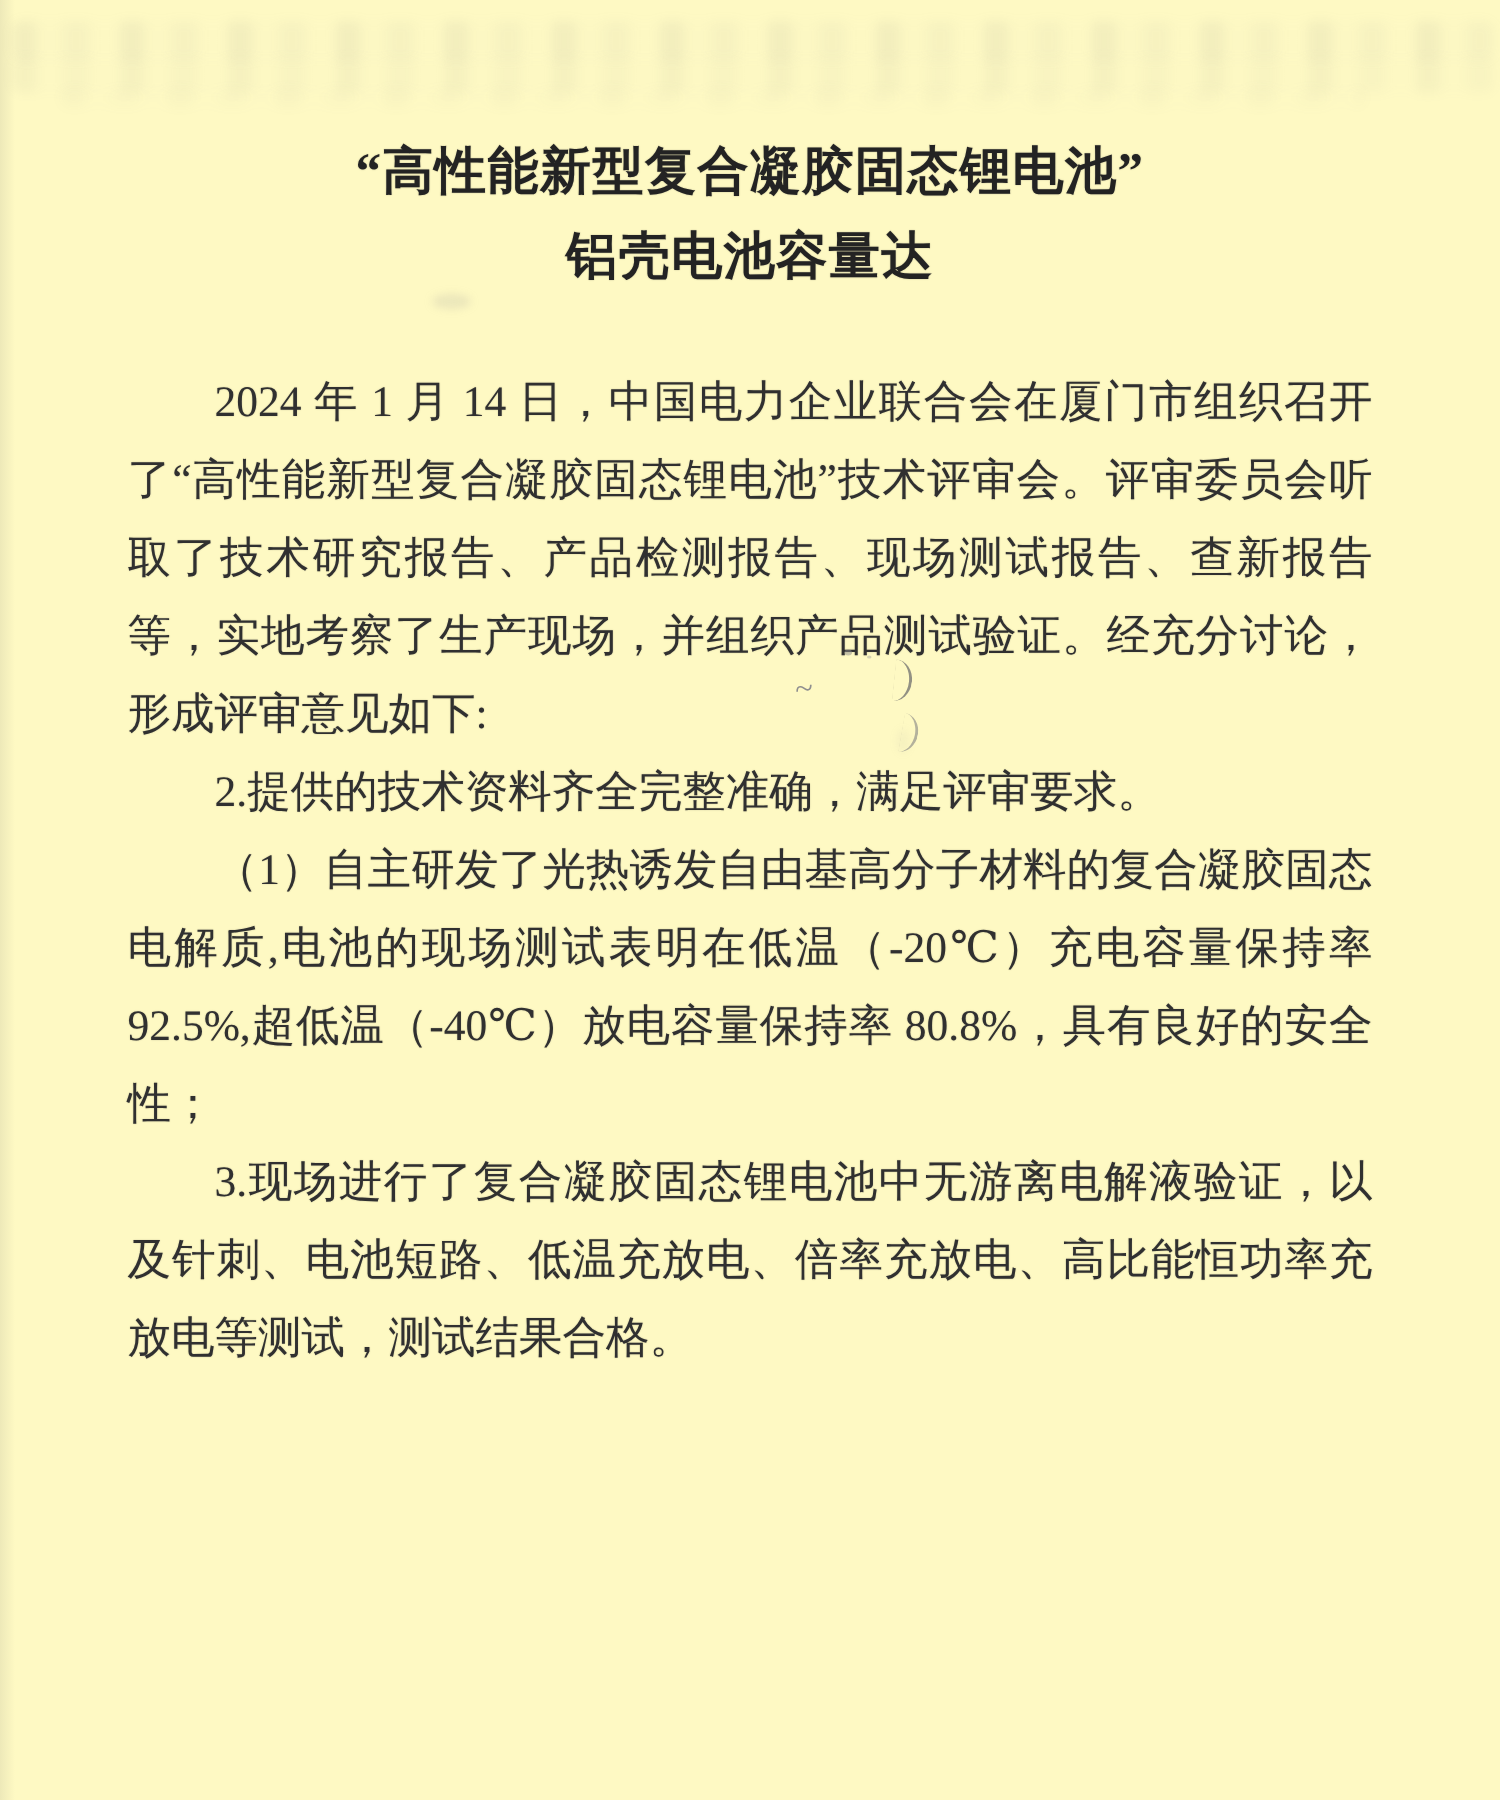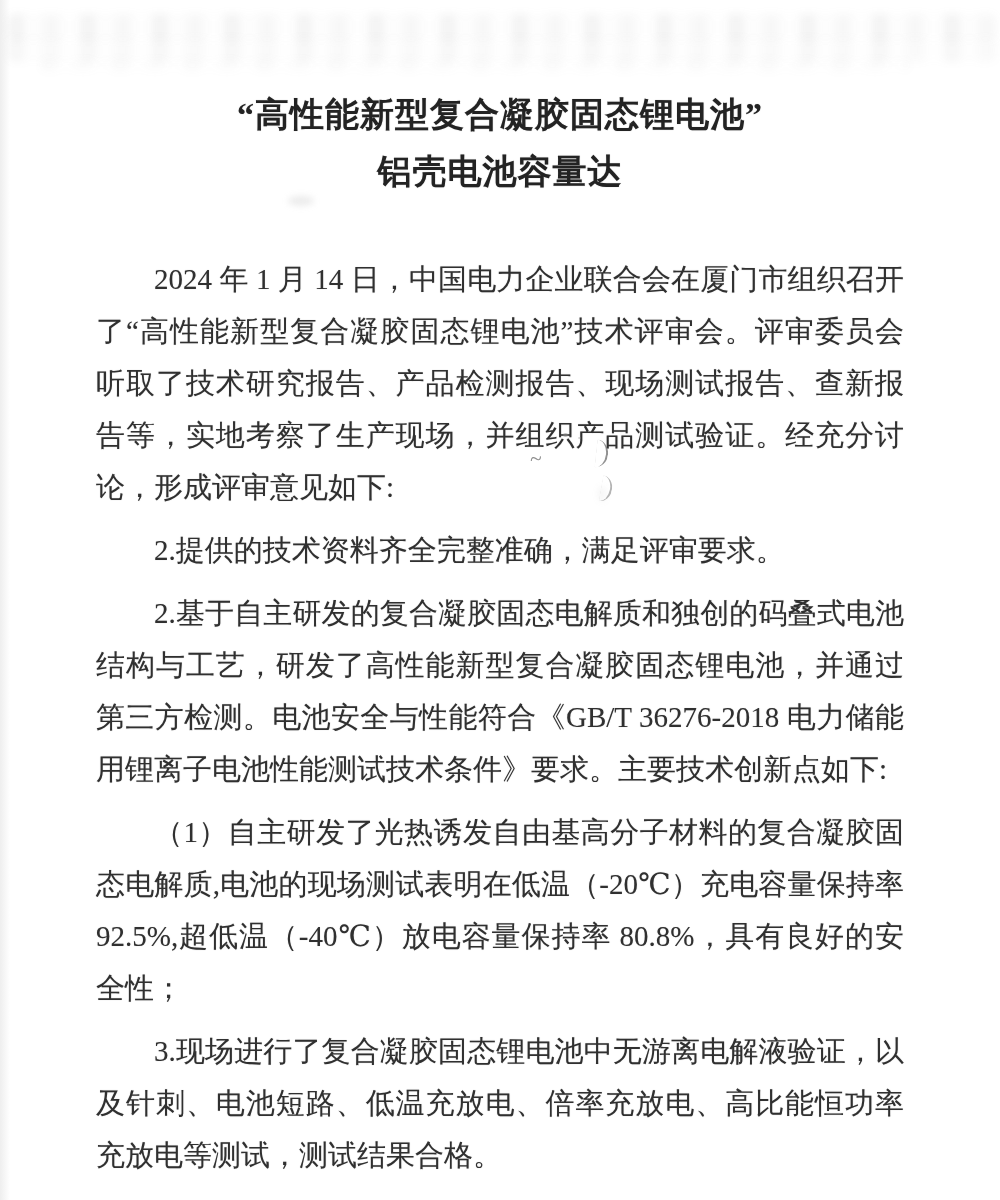--- a/index.html
+++ b/index.html
@@ -5,21 +5,21 @@
   html, body {
     margin: 0;
     padding: 0;
     background: #e8e8e8;
   }
   .page {
     position: relative;
     width: 1000px;
     height: 1200px;
     margin: 0 auto;
-    background: #ffffff;
+    background: #fef9c3;
     overflow: hidden;
     font-family: "Liberation Serif", "DejaVu Serif", serif;
     color: #2b2b2b;
   }
   
   .edge-shadow-left {
     position: absolute;
     left: 0; top: 0; bottom: 0;
     width: 10px;
     background: linear-gradient(to right, rgba(90,90,90,0.10), rgba(90,90,90,0.0));
@@ -62,21 +62,21 @@
     left: 85px;
     width: 830px;
     font-size: 29px;
     line-height: 52px;
     text-align: justify;
     text-justify: inter-ideograph;
     color: #303030;
     text-shadow: 0 0 1px rgba(40,40,40,0.30);
   }
   .body-block p {
-    margin: 11px;
+    margin: 0;
     text-indent: 2em;
   }
 
   
   .speck { position: absolute; pointer-events: none; }
   .speck-tilde {
     left: 530px; top: 446px;
     font-size: 22px; color: #8f8f8f;
     transform: rotate(-6deg);
   }
@@ -124,21 +124,20 @@
     <span class="title-line">“高性能新型复合凝胶固态锂电池”</span>
     <span class="title-line">铝壳电池容量达</span>
   </div>
 
   <div class="body-block">
 
       <p>2024 年 1 月 14 日，中国电力企业联合会在厦门市组织召开了“高性能新型复合凝胶固态锂电池”技术评审会。评审委员会听取了技术研究报告、产品检测报告、现场测试报告、查新报告等，实地考察了生产现场，并组织产品测试验证。经充分讨论，形成评审意见如下:</p>
 
       <p>2.提供的技术资料齐全完整准确，满足评审要求。</p>
 
-      <p>2.基于自主研发的复合凝胶固态电解质和独创的码叠式电池结构与工艺，研发了高性能新型复合凝胶固态锂电池，并通过第三方检测。电池安全与性能符合《GB/T 36276-2018 电力储能用锂离子电池性能测试技术条件》要求。主要技术创新点如下:</p>
 
       <p>（1）自主研发了光热诱发自由基高分子材料的复合凝胶固态电解质,电池的现场测试表明在低温（-20℃）充电容量保持率 92.5%,超低温（-40℃）放电容量保持率 80.8%，具有良好的安全性；</p>
 
 
       <p>3.现场进行了复合凝胶固态锂电池中无游离电解液验证，以及针刺、电池短路、低温充放电、倍率充放电、高比能恒功率充放电等测试，测试结果合格。</p>
     </div>
 
   <span class="speck speck-tilde">~</span>
   <span class="speck speck-arc1"></span>
   <span class="speck speck-arc2"></span>

